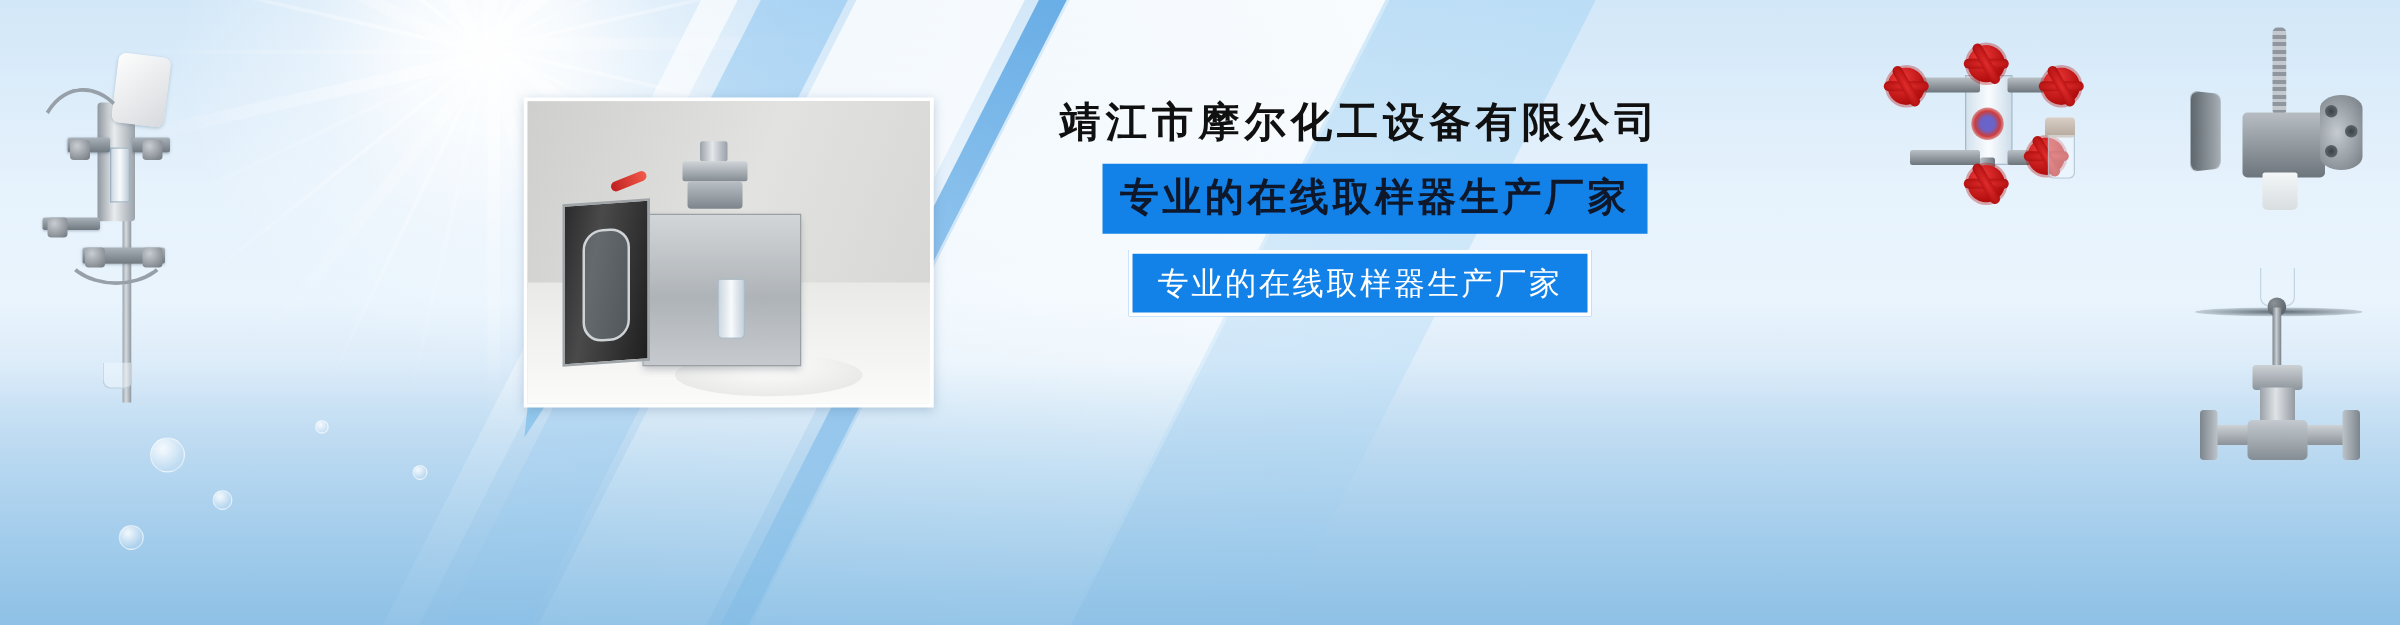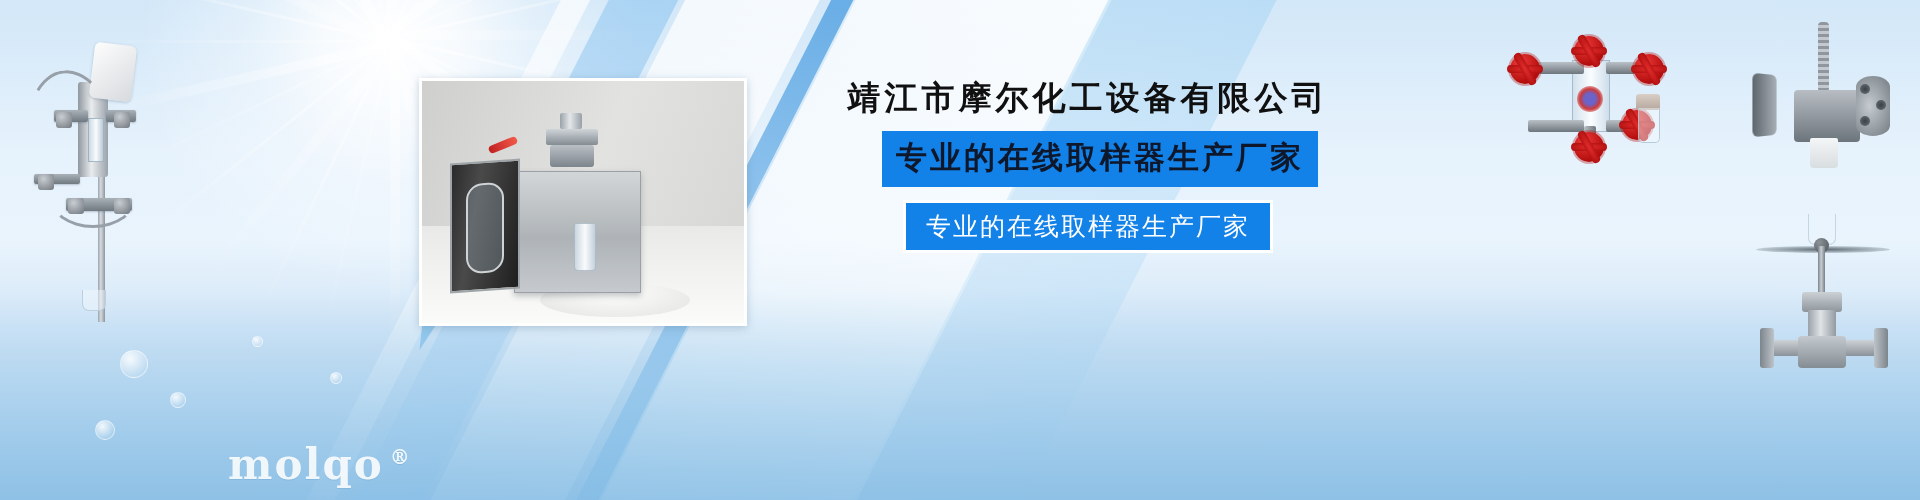--- a/index.html
+++ b/index.html
@@ -358,17 +358,14 @@
     <div class="gt-shaft"></div>
     <div class="gt-bonnet"></div>
     <div class="gt-neck"></div>
     <div class="gt-armL"></div>
     <div class="gt-armR"></div>
     <div class="gt-body"></div>
     <div class="gt-endL"></div>
     <div class="gt-endR"></div>
   </div>
 
-  <div class="watermark">
-    <span>molqo</span><sup>®</sup>
-  </div>
 
 </div>
 
 </body></html>

